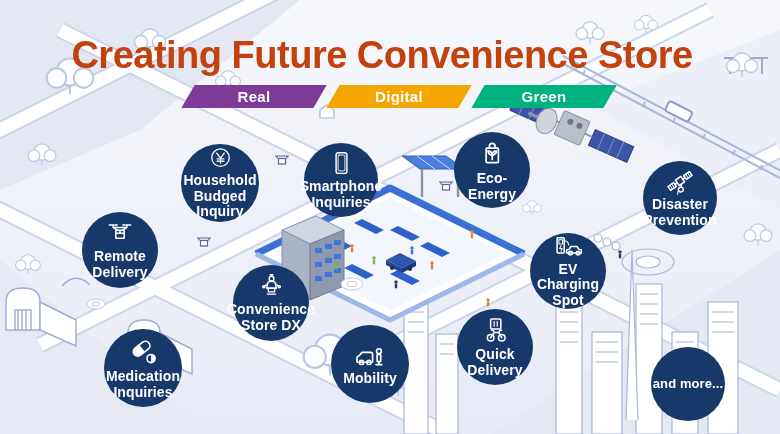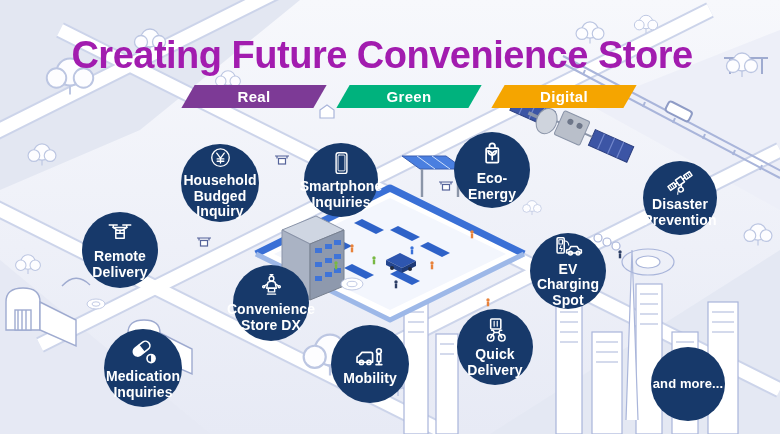--- a/index.html
+++ b/index.html
@@ -1,21 +1,21 @@
 <!DOCTYPE html>
 <html><head>
 <meta charset="utf-8">
 <style>
   html,body{margin:0;padding:0;background:#dfe3ef;}
   .stage{position:relative;width:780px;height:434px;overflow:hidden;
          background:#eef0f8;font-family:"Liberation Sans",sans-serif;}
   .bg{position:absolute;inset:0;}
   .title{position:absolute;top:36px;left:0;right:16px;margin:0;text-align:center;
-         font-size:38px;font-weight:bold;color:#a21caf;letter-spacing:-0.5px;line-height:1.05;}
-  .banners{position:absolute;top:85px;left:188px;display:flex;gap:23px;}
+         font-size:38px;font-weight:bold;color:#c2410c;letter-spacing:-0.5px;line-height:1.05;}
+  .banners{position:absolute;top:85px;left:188px;display:flex;gap:13px;}
   .banner{position:relative;width:132px;height:23px;display:flex;align-items:center;justify-content:center;}
   .banner::before{content:"";position:absolute;inset:0;transform:skewX(-30deg);}
   .banner.real::before{background:#7d3a96;}
   .banner.digital::before{background:#f5a500;}
   .banner.green::before{background:#00b27d;}
   .banner span{position:relative;z-index:1;color:#fff;font-weight:bold;font-size:15px;letter-spacing:.3px;}
   .bubble{position:absolute;border-radius:50%;background:#17396a;color:#fff;
           display:flex;flex-direction:column;align-items:center;justify-content:center;
           text-align:center;box-sizing:border-box;}
   .bubble .lbl{white-space:pre-line;font-weight:bold;font-size:14px;line-height:1.13;letter-spacing:.1px;}
@@ -237,25 +237,25 @@
       <path d="M-36,4 h-10" stroke="#8a94a8" stroke-width="3.5"></path>
     </g>
   </svg>
 
   <h1 class="title">Creating Future Convenience Store</h1>
 
   <div class="banners">
     <div class="banner real">
       <span>Real</span>
     </div>
+    <div class="banner digital">
+      <span>Digital</span>
+    </div>
     <div class="banner green">
       <span>Green</span>
-    </div>
-    <div class="banner digital">
-      <span>Digital</span>
     </div>
   </div>
 
   <div class="bubble b-household">
     <svg class="icon ic" width="25" height="25" viewBox="0 0 30 30">
       <circle cx="15" cy="14" r="10.5"></circle>
       <path d="M10.5 8.5 L15 14.5 L19.5 8.5 M15 14.5 V20.5 M11 15.5 H19 M11 18.3 H19"></path>
     </svg>
     <span class="lbl">Household
 Budged

